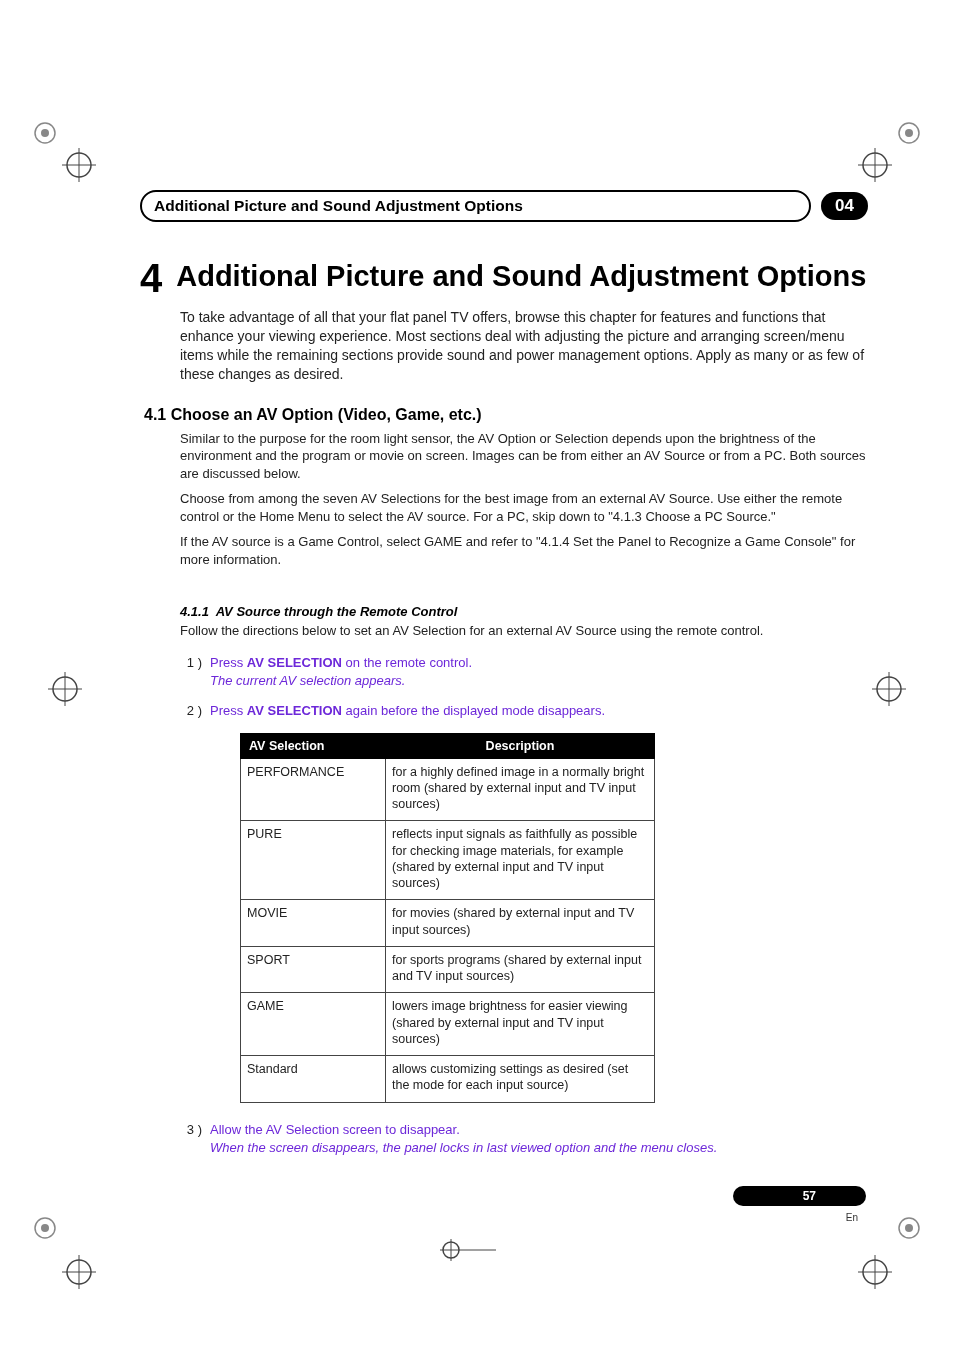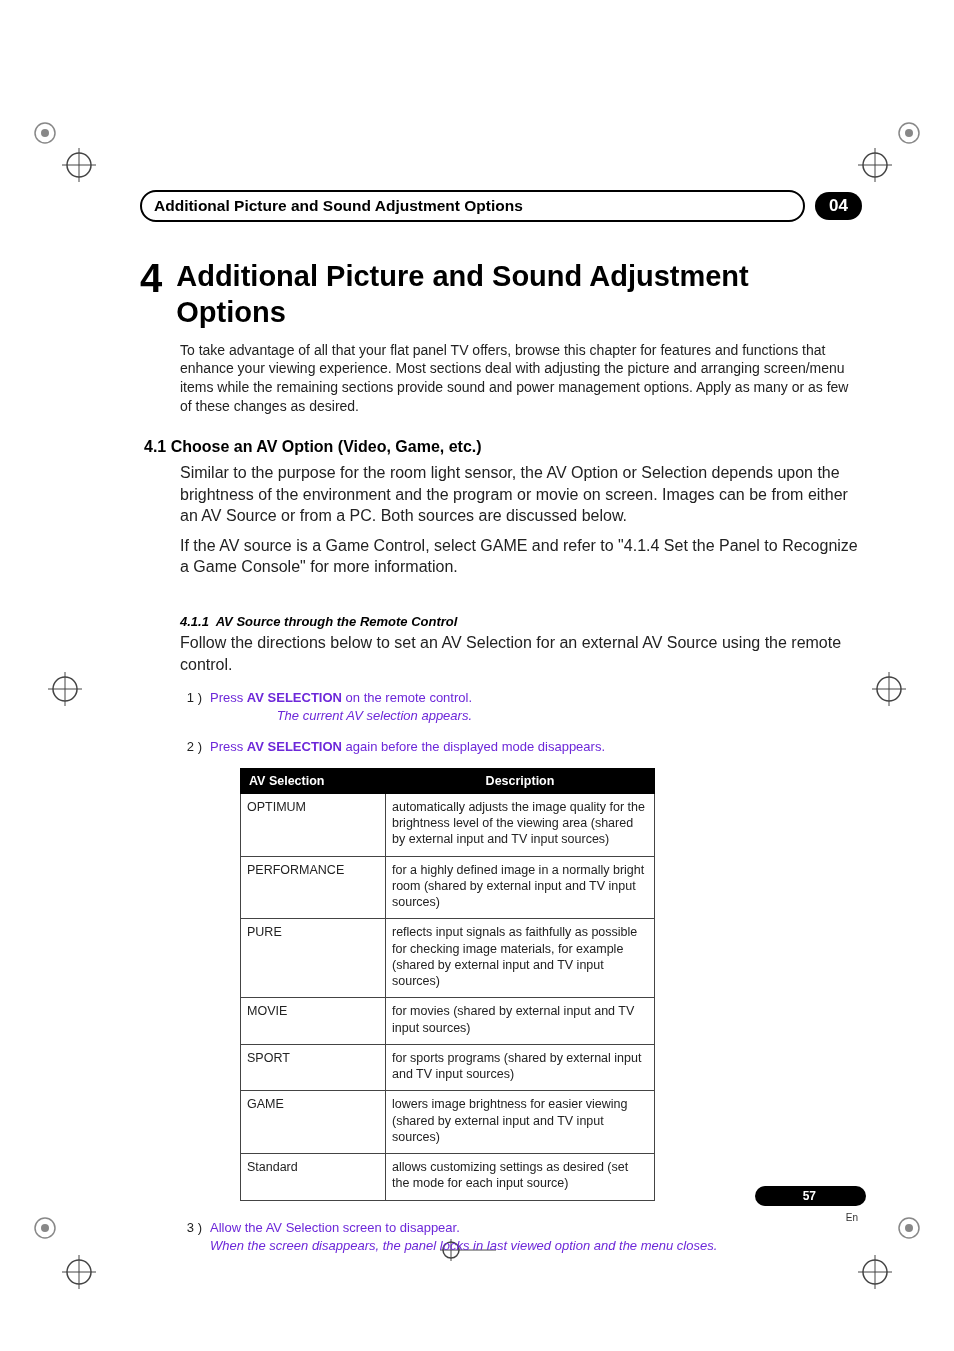--- a/index.html
+++ b/index.html
@@ -21,21 +21,21 @@
     .pm-mr1 { top: 672px; right: 48px; }
     .pm-mb1 { bottom: 90px; left: 440px; }
     .pm-bl1 { bottom: 110px; left: 32px; }
     .pm-bl2 { bottom: 62px; left: 62px; }
     .pm-br1 { bottom: 110px; right: 32px; }
     .pm-br2 { bottom: 62px; right: 62px; }
 
     .page {
       position: absolute;
       left: 140px;
-      right: 92px;
+      right: 86px;
       top: 190px;
     }
 
     .header-bar {
       display: flex;
       align-items: center;
       margin-bottom: 36px;
     }
     .header-pill {
       flex: 1;
@@ -83,21 +83,21 @@
 
     .section-heading {
       font-size: 16px;
       font-weight: bold;
       margin-bottom: 6px;
       margin-left: 4px;
     }
 
     .body-text {
       margin-left: 40px;
-      font-size: 16px;
+      font-size: 13px;
       line-height: 1.35;
       margin-bottom: 8px;
       color: #222;
     }
 
     .subsection-heading {
       margin-left: 40px;
       font-size: 13px;
       font-weight: bold;
       font-style: italic;
@@ -116,21 +116,21 @@
       line-height: 1.4;
       margin-bottom: 12px;
     }
     .step-num {
       min-width: 22px;
       text-align: right;
       color: #222;
     }
     .step-content { color: #6d28d9; }
     .step-content .bold { font-weight: bold; }
-    .step-content .italic { font-style: italic; display: block; text-align: right; }
+    .step-content .italic { font-style: italic; display: block; }
 
     table.av-table {
       border-collapse: collapse;
       margin-left: 100px;
       margin-top: 4px;
       width: 415px;
       font-size: 12.5px;
     }
     table.av-table th {
       background: #000;
@@ -151,21 +151,21 @@
     .col-sel { width: 145px; }
     .col-desc { }
 
     .page-num-pill {
       position: absolute;
       right: 88px;
       bottom: 145px;
       background: #000;
       color: #fff;
       border-radius: 14px;
-      padding: 3px 50px 3px 48px;
+      padding: 3px 50px 3px 70px;
       font-size: 12px;
       font-weight: bold;
       text-align: center;
     }
     .page-lang {
       position: absolute;
       right: 96px;
       bottom: 128px;
       font-size: 10px;
       color: #333;
@@ -261,20 +261,21 @@
   </div>
 
   <p class="intro-para">To take advantage of all that your flat panel TV offers, browse this chapter for features and functions that enhance your viewing experience. Most sections deal with adjusting the picture and arranging screen/menu items while the remaining sections provide sound and power management options. Apply as many or as few of these changes as desired.</p>
 
   <h2 class="section-heading">
     <span>4.1</span>
     <span>Choose an AV Option (Video, Game, etc.)</span>
   </h2>
 
   <p class="body-text">Similar to the purpose for the room light sensor, the AV Option or Selection depends upon the brightness of the environment and the program or movie on screen. Images can be from either an AV Source or from a PC. Both sources are discussed below.</p>
+  <p class="body-text">Choose from among the seven AV Selections for the best image from an external AV Source. Use either the remote control or the Home Menu to select the AV source. For a PC, skip down to "4.1.3 Choose a PC Source."</p>
   <p class="body-text">If the AV source is a Game Control, select GAME and refer to "4.1.4 Set the Panel to Recognize a Game Console" for more information.</p>
 
   <h3 class="subsection-heading">
     <span>4.1.1</span>&nbsp;
     <span>AV Source through the Remote Control</span>
   </h3>
   <p class="body-text" style="margin-bottom:0">Follow the directions below to set an AV Selection for an external AV Source using the remote control.</p>
 
   <div class="step-list">
     <div class="step">
@@ -294,24 +295,20 @@
 
   <table class="av-table">
     <thead>
       <tr>
         <th class="col-sel">AV Selection</th>
         <th class="col-desc">Description</th>
       </tr>
     </thead>
     <tbody>
       <tr>
-          <td>OPTIMUM</td>
-          <td>automatically adjusts the image quality for the brightness level of the viewing area (shared by external input and TV input sources)</td>
-        </tr>
-      <tr>
           <td>PERFORMANCE</td>
           <td>for a highly defined image in a normally bright room (shared by external input and TV input sources)</td>
         </tr>
       <tr>
           <td>PURE</td>
           <td>reflects input signals as faithfully as possible for checking image materials, for example (shared by external input and TV input sources)</td>
         </tr>
       <tr>
           <td>MOVIE</td>
           <td>for movies (shared by external input and TV input sources)</td>

